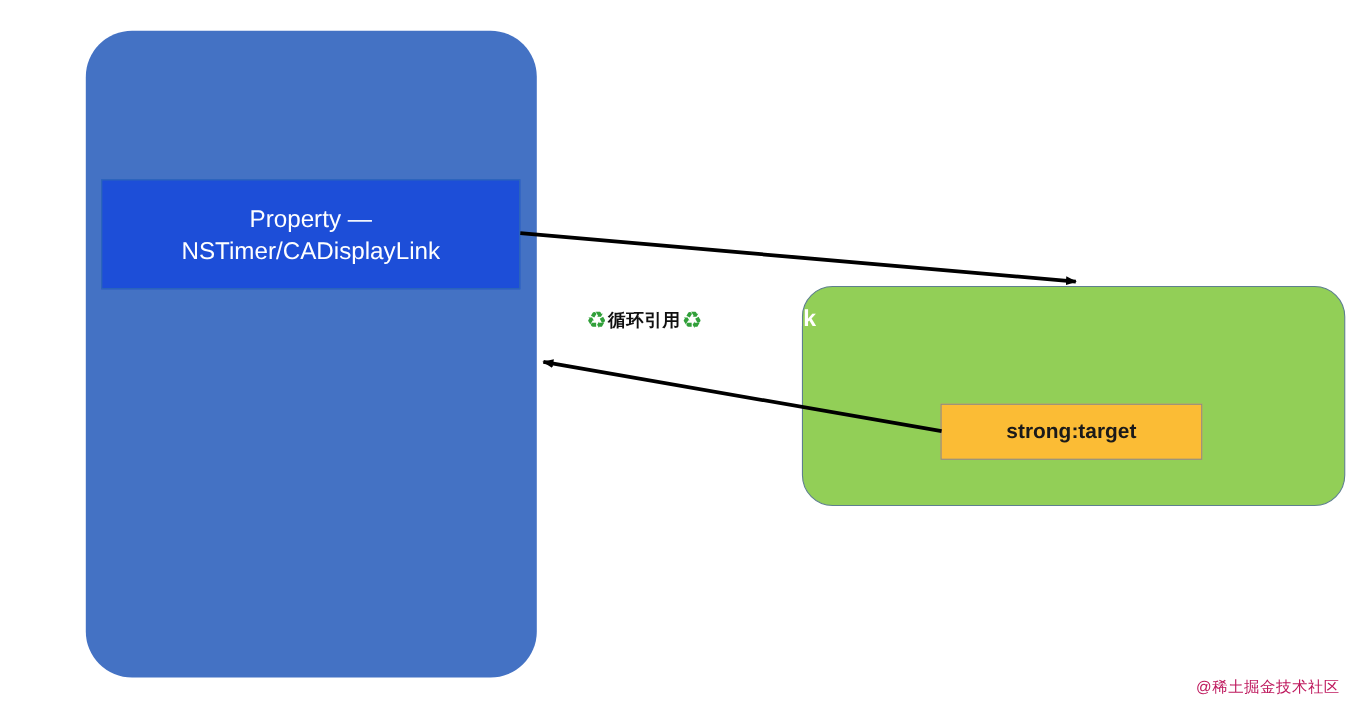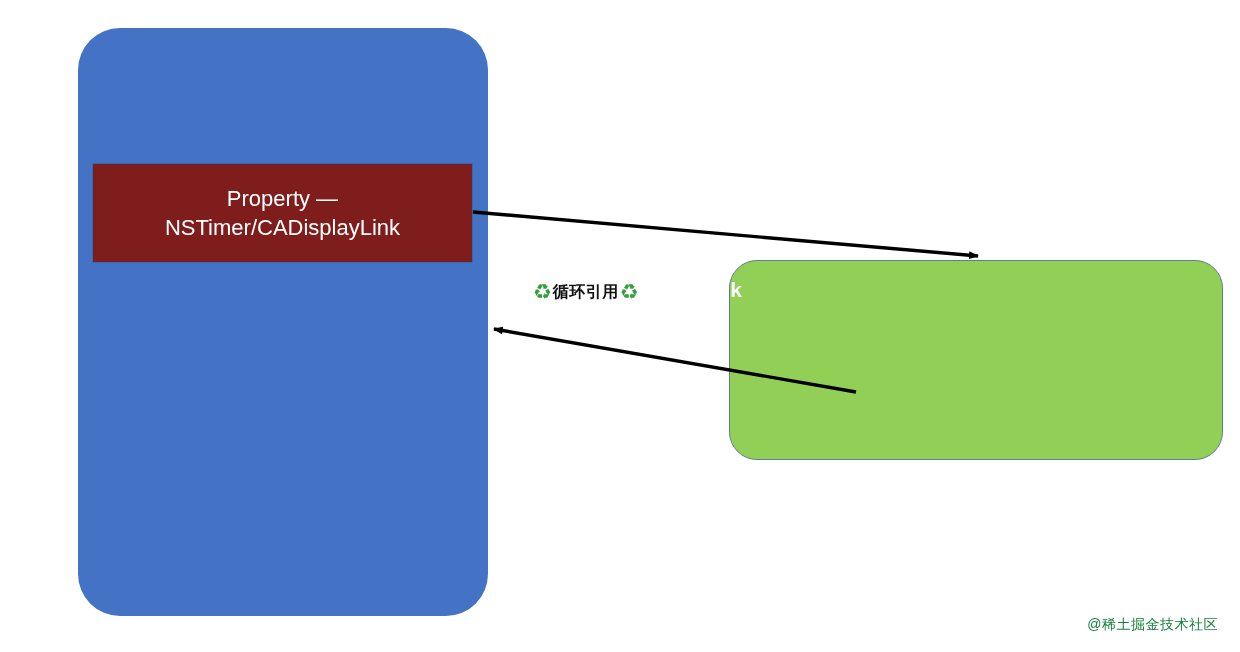--- a/index.html
+++ b/index.html
@@ -73,21 +73,21 @@
     align-items: center;
     justify-content: center;
     text-align: center;
   }
 
   #property-box {
     left: 92px;
     top: 163px;
     width: 381px;
     height: 100px;
-    background: #7f1d1d;
+    background: #1d4ed8;
     border: 1px solid #2f6ab4;
     color: #ffffff;
     font-size: 22px;
     line-height: 1.32;
     font-weight: normal;
   }
 
   #strong-target-box {
     left: 855px;
     top: 367px;
@@ -131,21 +131,21 @@
     font-weight: bold;
     line-height: 1;
     letter-spacing: 0.5px;
   }
 
   
   #watermark {
     position: absolute;
     right: 22px;
     bottom: 18px;
-    color: #15803d;
+    color: #be185d;
     font-size: 14px;
     letter-spacing: 0.5px;
     white-space: nowrap;
   }
 </style>
 </head>
 <body>
 
 <div id="canvas">
 
@@ -155,20 +155,23 @@
   <div class="inner-box" id="property-box">
     <span>
       <span>Property  —</span><br>
       <span>NSTimer/CADisplayLink</span>
     </span>
   </div>
 
   <div class="outer-box" id="timer-box"></div>
   <div class="box-title" id="timer-title">NSTimer/CADisplayLink</div>
 
+  <div class="inner-box" id="strong-target-box">
+    <span>strong:target</span>
+  </div>
 
   <svg id="arrows" viewBox="0 0 1240 652">
     <defs>
       <marker id="arrowhead" markerWidth="10" markerHeight="8" refX="9" refY="4" orient="auto" markerUnits="userSpaceOnUse">
         <path d="M0,0 L10,4 L0,8 Z" fill="#000000"></path>
       </marker>
     </defs>
     <line x1="473" y1="212" x2="978" y2="256" stroke="#000000" stroke-width="3.4" marker-end="url(#arrowhead)"></line>
     <line x1="856" y1="392" x2="494" y2="329" stroke="#000000" stroke-width="3.4" marker-end="url(#arrowhead)"></line>
   </svg>

